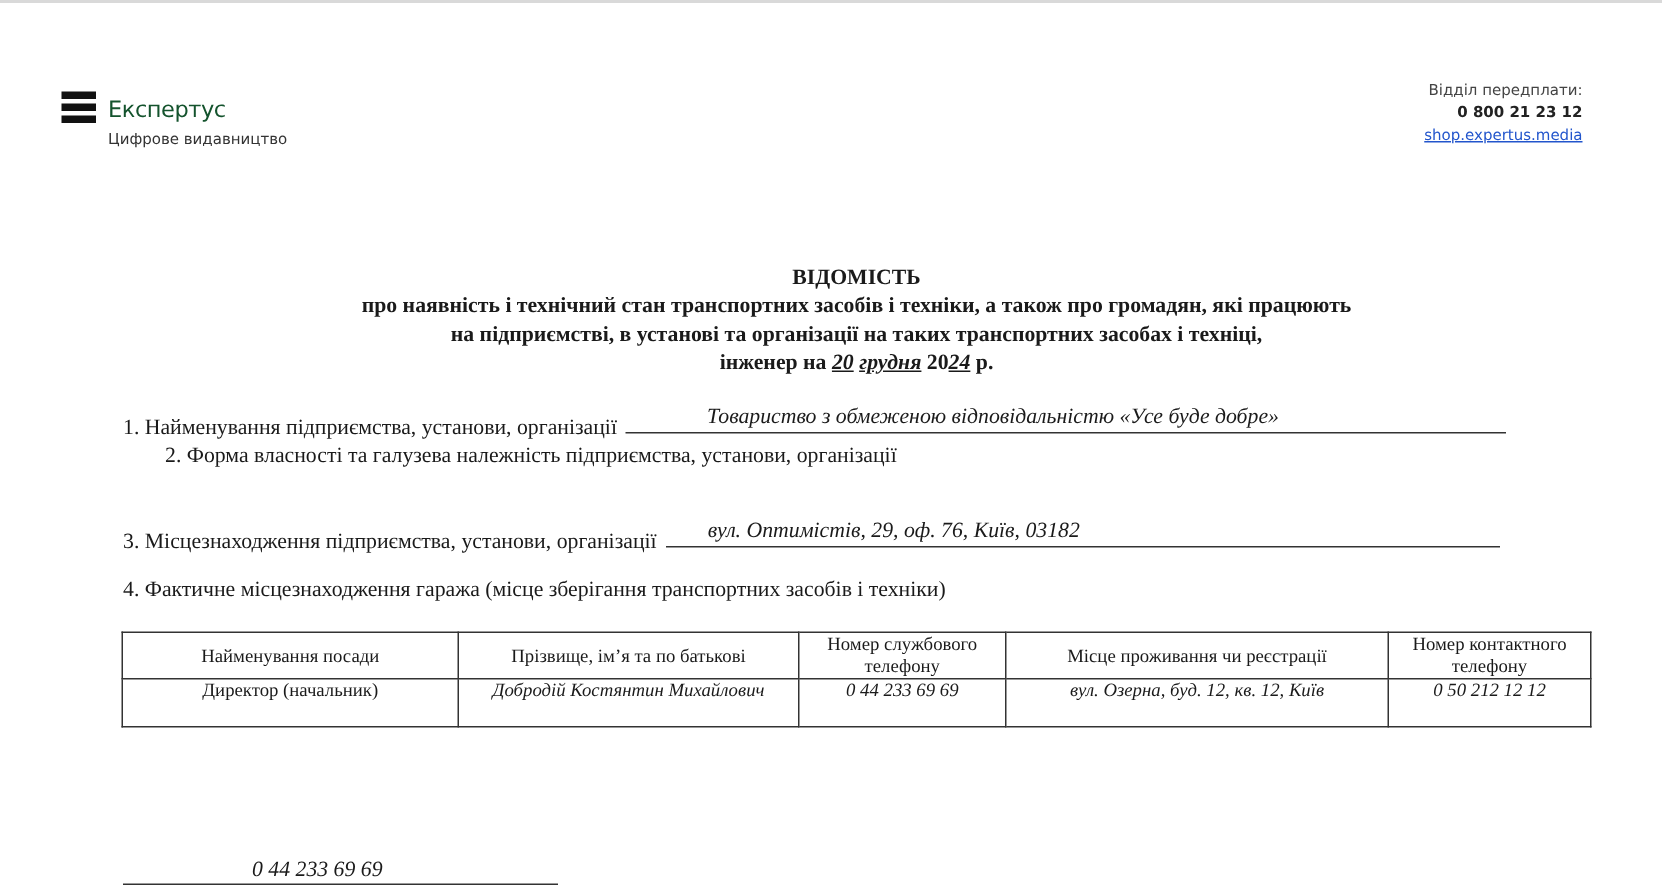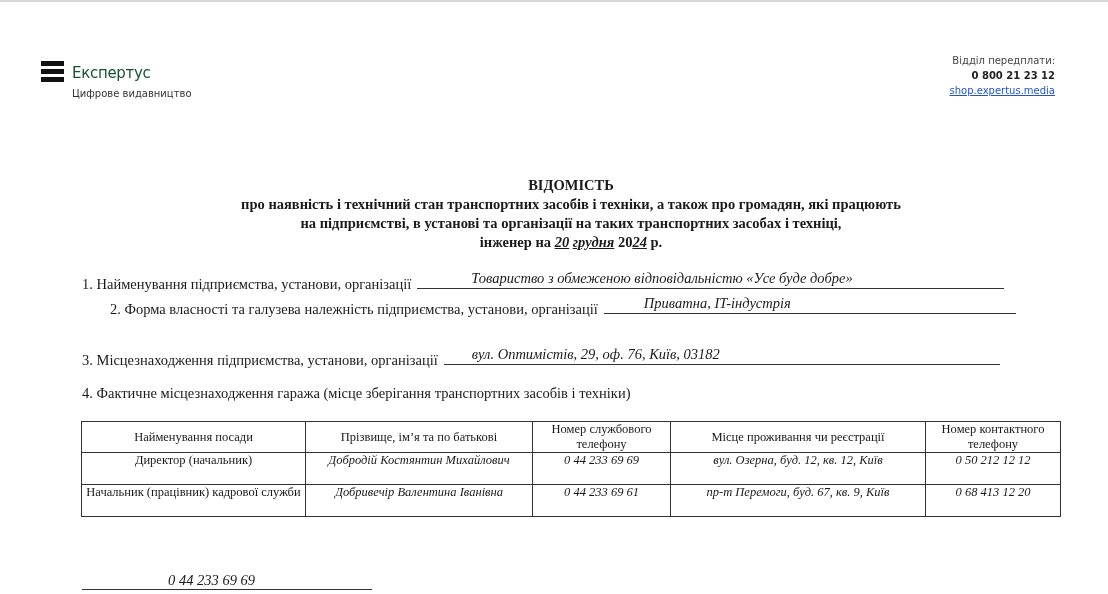--- a/index.html
+++ b/index.html
@@ -66,23 +66,20 @@
 </div>
 
 <div class="field" style="top:271px;">
   <span>1. Найменування підприємства, установи, організації</span>
   <span class="blank" style="width:587px;">
       <span style="left:54px;">Товариство з обмеженою відповідальністю «Усе буде добре»</span>
     </span>
 </div>
 <div class="field" style="top:296px;margin-left:28px;">
   <span>2. Форма власності та галузева належність підприємства, установи, організації</span>
-  <span class="blank" style="width:412px;">
-      <span style="left:40px;">Приватна, IT-індустрія</span>
-    </span>
 </div>
 <div class="field" style="top:347px;">
   <span>3. Місцезнаходження підприємства, установи, організації</span>
   <span class="blank" style="width:556px;">
       <span style="left:28px;">вул. Оптимістів, 29, оф. 76, Київ, 03182</span>
     </span>
 </div>
 <div class="field" style="top:385px;">
   <span>4. Фактичне місцезнаходження гаража (місце зберігання транспортних засобів і техніки)</span>
 </div>
@@ -96,25 +93,18 @@
     <th style="width:248px;">Місце проживання чи реєстрації</th>
     <th style="width:128px;">Номер контактного телефону</th>
   </tr>
   <tr>
     <td>Директор (начальник)</td>
     <td class="it">Добродій Костянтин Михайлович</td>
     <td class="it c">0 44 233 69 69</td>
     <td class="it">вул. Озерна, буд. 12, кв. 12, Київ</td>
     <td class="it c">0 50 212 12 12</td>
   </tr>
-  <tr>
-    <td>Начальник (працівник) кадрової служби</td>
-    <td class="it">Добривечір Валентина Іванівна</td>
-    <td class="it c">0 44 233 69 61</td>
-    <td class="it">пр-т Перемоги, буд. 67, кв. 9, Київ</td>
-    <td class="it c">0 68 413 12 20</td>
-  </tr>
 </tbody>
   </table>
 
 <div class="footer-line">
   <span>0 44 233 69 69</span>
 </div>
 
 </body></html>

